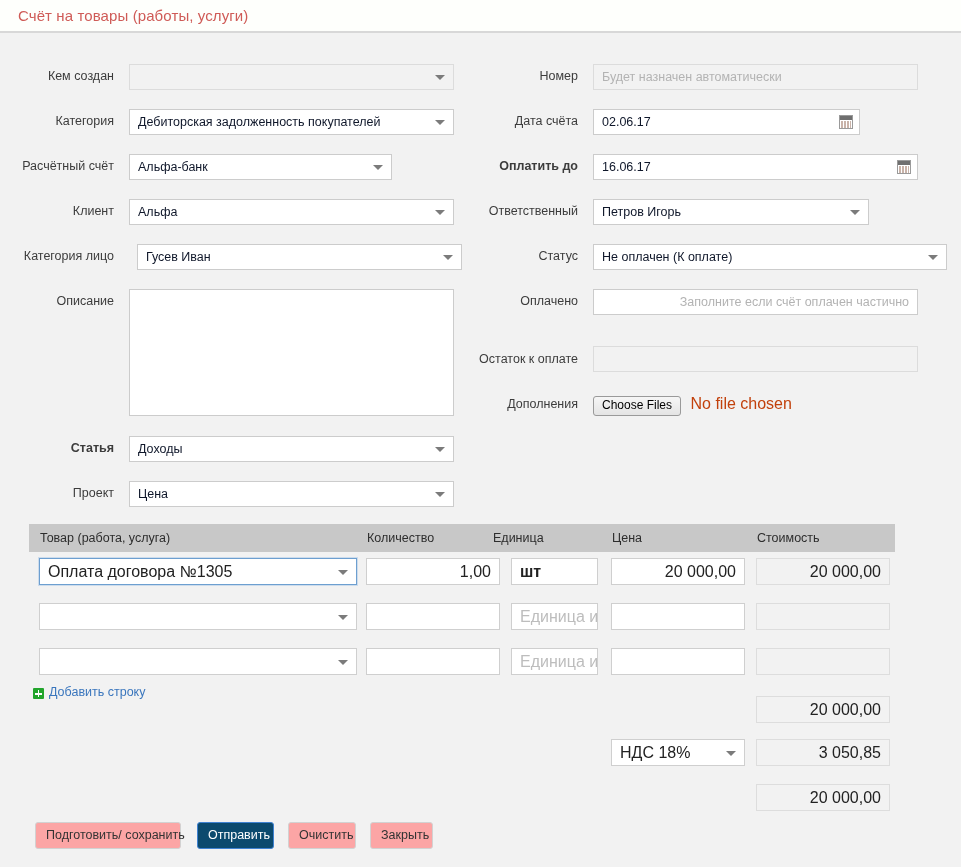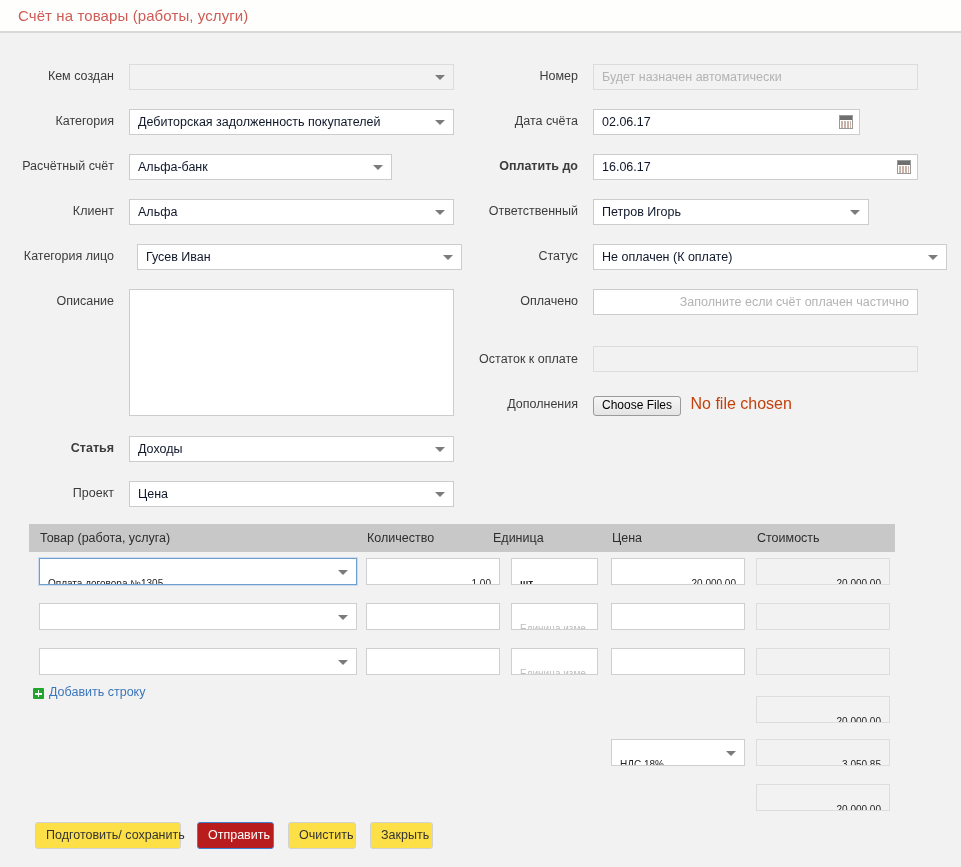--- a/index.html
+++ b/index.html
@@ -93,24 +93,24 @@
     top: 7px;
     font-size: 12.5px;
     color: #2d2d2d;
     white-space: nowrap;
   }
   .cell {
     position: absolute;
     background: #ffffff;
     border: 1px solid #cfcfcf;
     height: 27px;
-    font-size: 10px;
+    font-size: 16px;
     color: #222;
     line-height: 25px;
-    padding: 12px 8px;
+    padding: 0 8px;
     white-space: nowrap;
     overflow: hidden;
   }
   .cell.rt { text-align: right; }
   .cell.ro { background: #f2f2f2; border-color: #dddddd; }
   .cell.focus { border: 1px solid #6d9fd0; box-shadow: 0 0 0 1px #cddcec; }
   .cell.ph { color: #bdbdbd; }
   
   .addrow {
     position: absolute; left: 33px; top: 686px;
@@ -126,32 +126,32 @@
   .plus-badge::before, .plus-badge::after {
     content: ""; position: absolute; background: #ffffff;
   }
   .plus-badge::before { left: 2px; top: 5px; width: 7px; height: 1.6px; }
   .plus-badge::after  { left: 4.7px; top: 2.2px; width: 1.6px; height: 6.5px; }
   .addrow .txt { position: absolute; left: 16px; top: -1px; }
   
   .btn {
     position: absolute;
     height: 27px;
-    background: #fde047;
+    background: #fca5a5;
     border: 1px solid #d2d2d2;
     border-radius: 3px;
     font-size: 12.5px;
     color: #333;
     line-height: 25px;
     text-align: center;
     white-space: nowrap;
     padding: 0 10px;
   }
   .btn.primary {
-    background: #b91c1c;
+    background: #0c4a6e;
     border-color: #3f82d2;
     color: #ffffff;
   }
   
   .fileinput { position: absolute; white-space: nowrap; }
   .choose-btn {
     display: inline-block;
     border: 1px solid #9a9a9a;
     background: linear-gradient(#f6f6f6, #e4e4e4);
     border-radius: 3px;

